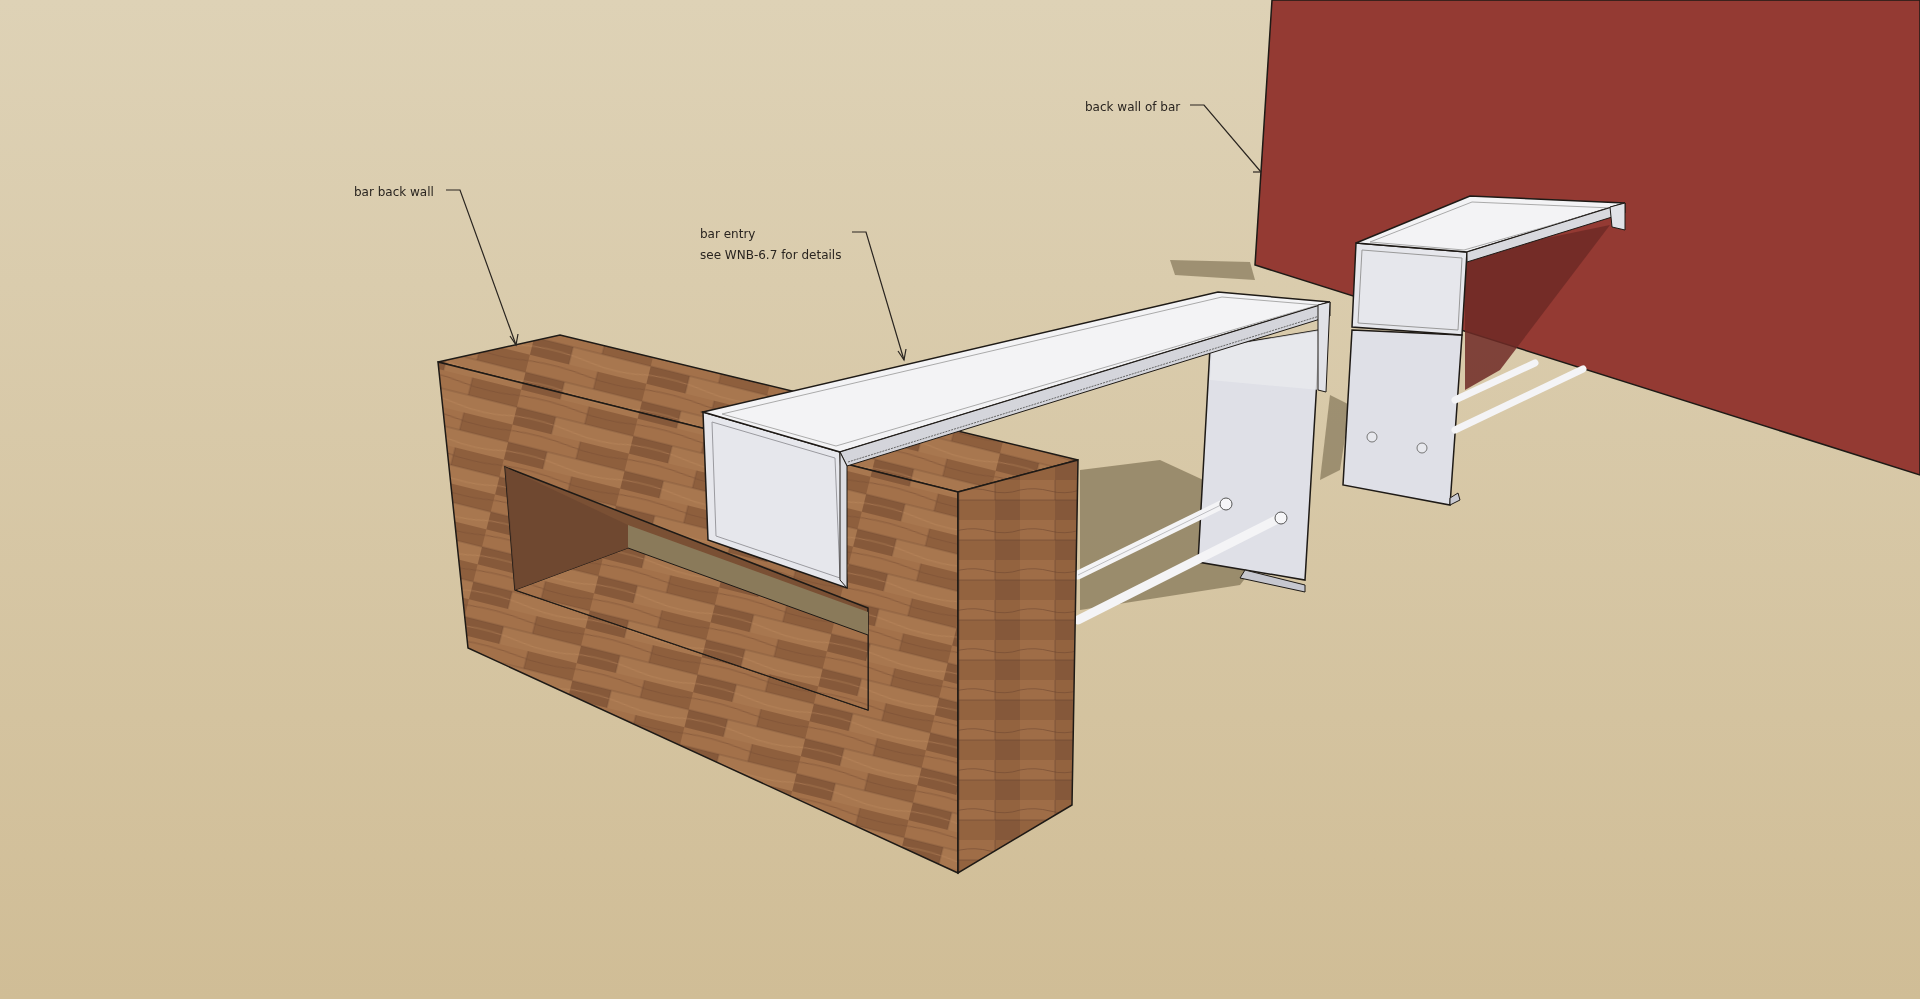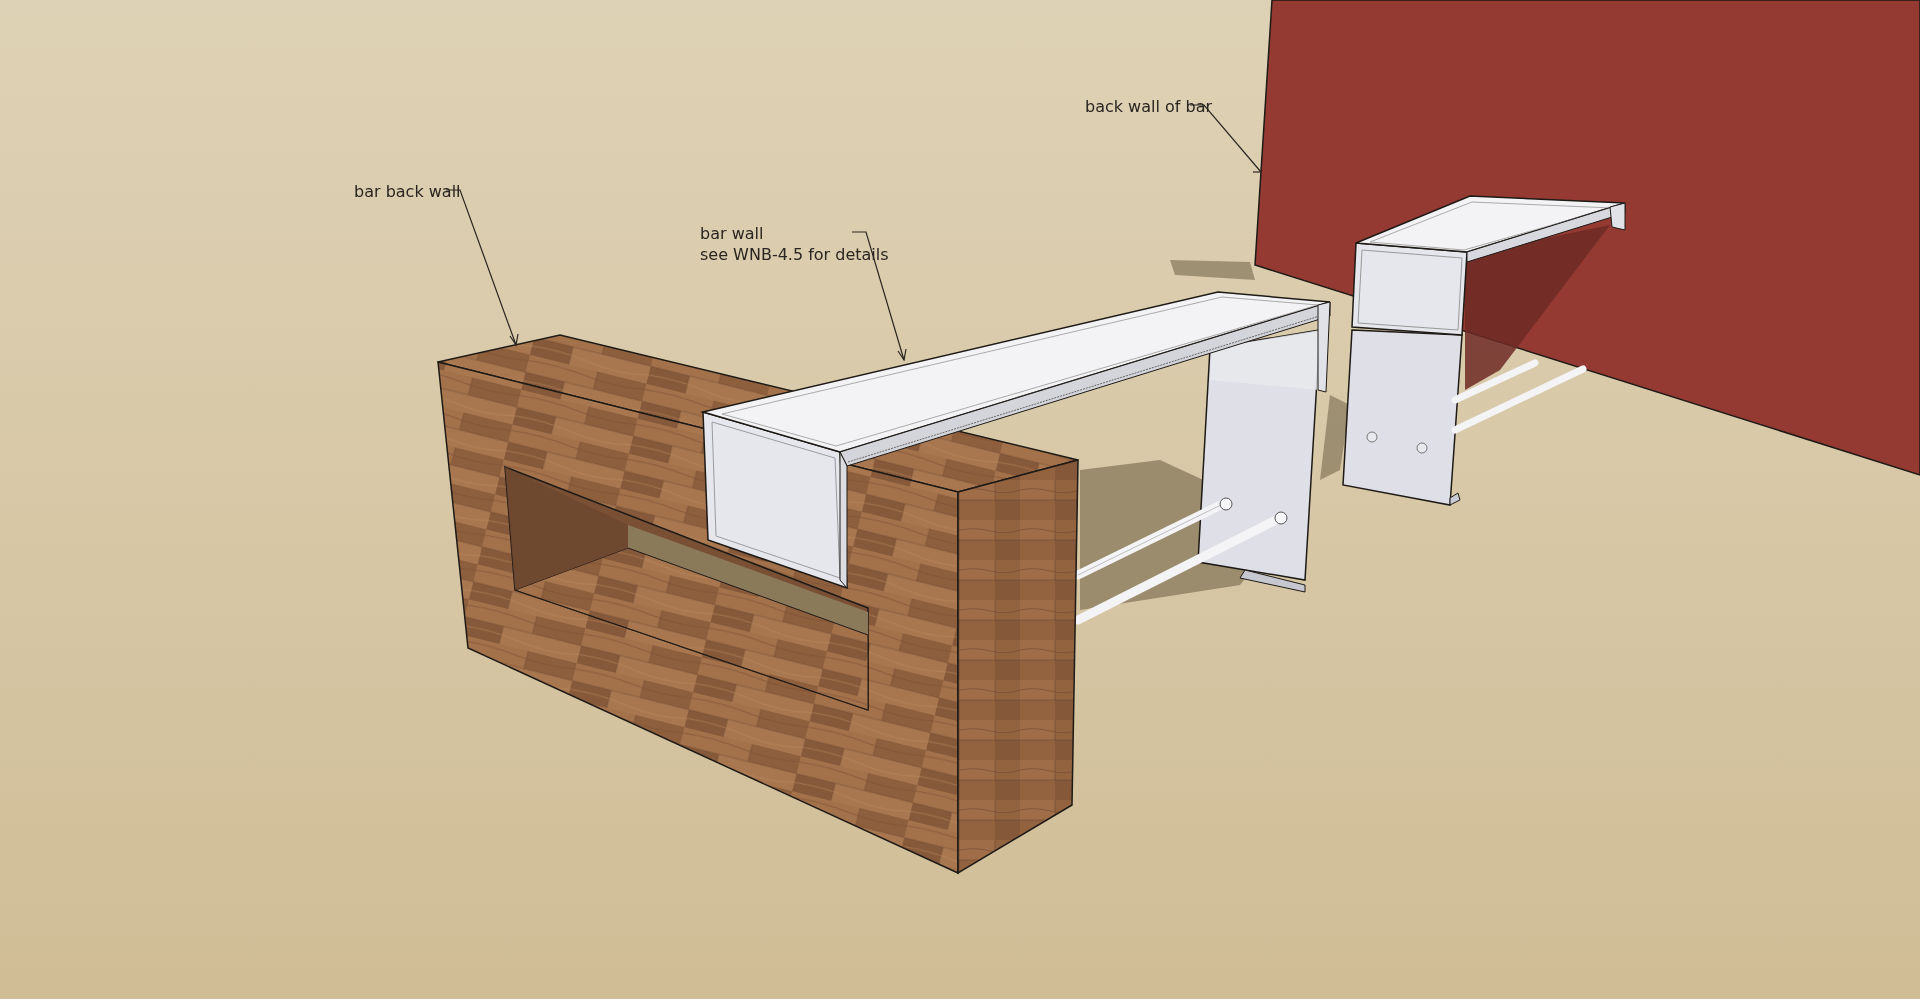--- a/index.html
+++ b/index.html
@@ -1,18 +1,18 @@
 <!DOCTYPE html>
 <html><head>
   <meta charset="utf-8">
   <style>
     html, body { margin: 0; padding: 0; }
     body { width: 1920px; height: 999px; overflow: hidden; font-family: "DejaVu Sans", sans-serif; }
     #scene { position: absolute; left: 0; top: 0; width: 1920px; height: 999px; }
-    .label { position: absolute; font-family: "DejaVu Sans", sans-serif; font-size: 16px; color: #2a2520; line-height: 20px; white-space: nowrap; text-align: right; }
+    .label { position: absolute; font-family: "DejaVu Sans", sans-serif; font-size: 12px; color: #2a2520; line-height: 20px; white-space: nowrap; text-align: right; }
   </style>
 </head>
 <body>
 
 <svg id="scene" viewBox="0 0 1920 999" xmlns="http://www.w3.org/2000/svg">
   <defs>
     <linearGradient id="floorGrad" x1="0" y1="0" x2="0" y2="1">
       <stop offset="0" stop-color="#ded2b6"></stop>
       <stop offset="1" stop-color="#d0bd96"></stop>
     </linearGradient>
@@ -113,15 +113,15 @@
     <polyline points="446,190 460,190 516,345"></polyline>
     <path d="M510 336 L516 345 L518 334"></path>
     <polyline points="852,232 866,232 904,360"></polyline>
     <path d="M898 351 L904 360 L906 349"></path>
     <polyline points="1190,105 1204,105 1261,172"></polyline>
     <path d="M1253 172 L1261 172"></path>
   </g>
 </svg>
 
 <div class="label" style="left:354px; top:182px;">bar back wall</div>
-<div class="label" style="left:700px; top:224px;">bar wall</div>
-<div class="label" style="left:700px; top:245px;">see WNB-4.5 for details</div>
+<div class="label" style="left:700px; top:224px;">bar entry</div>
+<div class="label" style="left:700px; top:245px;">see WNB-6.7 for details</div>
 <div class="label" style="left:1085px; top:97px;">back wall of bar</div>
 
 </body></html>

